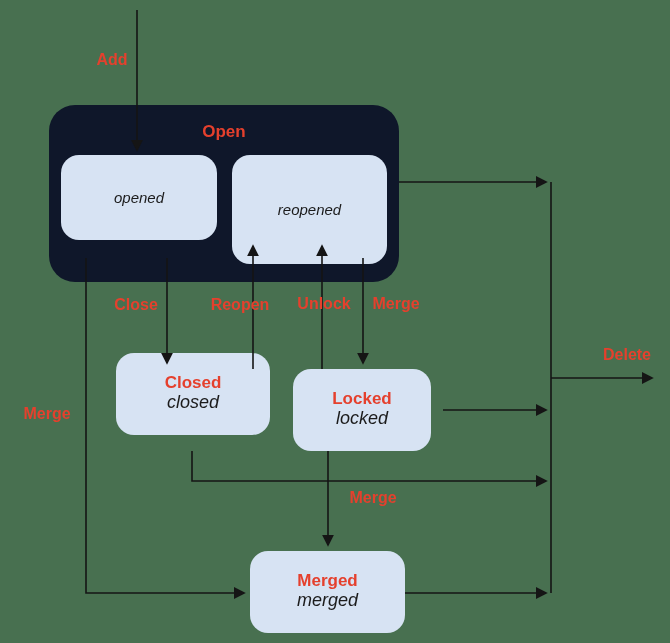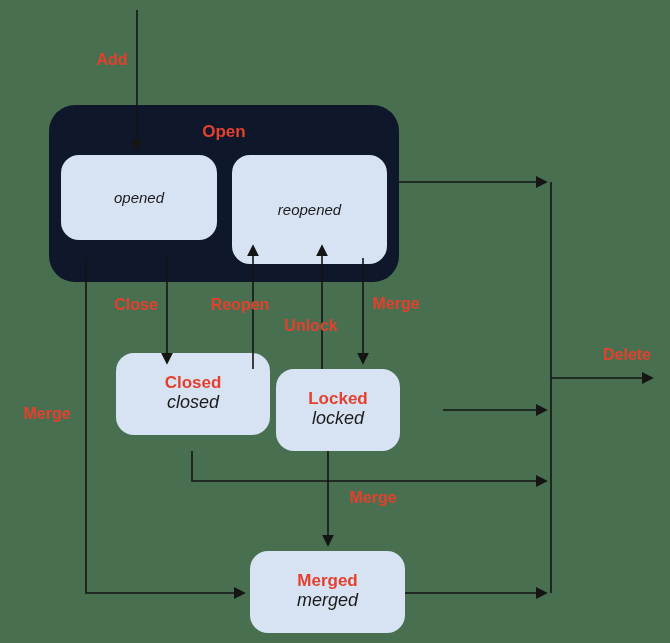--- a/index.html
+++ b/index.html
@@ -25,21 +25,21 @@
   .state-name{font-style:italic;font-size:18px;color:#1b1b1b;line-height:1.2;}
   .inner-name{font-style:italic;font-size:15px;color:#1b1b1b;}
   .edge-label{
     position:absolute;z-index:3;transform:translate(-50%,-50%);
     font-weight:bold;font-size:16px;color:#e5402d;white-space:nowrap;line-height:1;
   }
   
   #box-opened  {left:61px; top:155px;width:156px;height:85px;}
   #box-reopened{left:232px;top:155px;width:155px;height:109px;}
   #box-closed  {left:116px;top:353px;width:154px;height:82px;}
-  #box-locked  {left:276px;top:369px;width:124px;height:82px;}
+  #box-locked  {left:293px;top:369px;width:138px;height:82px;}
   #box-merged  {left:250px;top:551px;width:155px;height:82px;}
 </style>
 </head>
 <body>
 
 <div id="canvas">
 
   <div id="open-container">
     <div class="container-title">Open</div>
   </div>
@@ -86,19 +86,19 @@
       <path d="M328,451 V545" marker-end="url(#arrow)"></path>
       <path d="M405,593 H546" marker-end="url(#arrow)"></path>
       <path d="M551,182 V593"></path>
       <path d="M551,378 H652" marker-end="url(#arrow)"></path>
     </g>
   </svg>
 
   <div class="edge-label" style="left:112px;top:44px;margin-top:16px;">Add</div>
   <div class="edge-label" style="left:136px;top:305px;">Close</div>
   <div class="edge-label" style="left:233px;top:305px;padding-left:14px;">Reopen</div>
-  <div class="edge-label" style="left:311px;top:304px;margin-top:22px;">Unlock</div>
+  <div class="edge-label" style="left:324px;top:304px;">Unlock</div>
   <div class="edge-label" style="left:396px;top:304px;">Merge</div>
   <div class="edge-label" style="left:47px;top:414px;">Merge</div>
   <div class="edge-label" style="left:373px;top:498px;">Merge</div>
   <div class="edge-label" style="left:627px;top:355px;">Delete</div>
 
 </div>
 
 </body></html>

